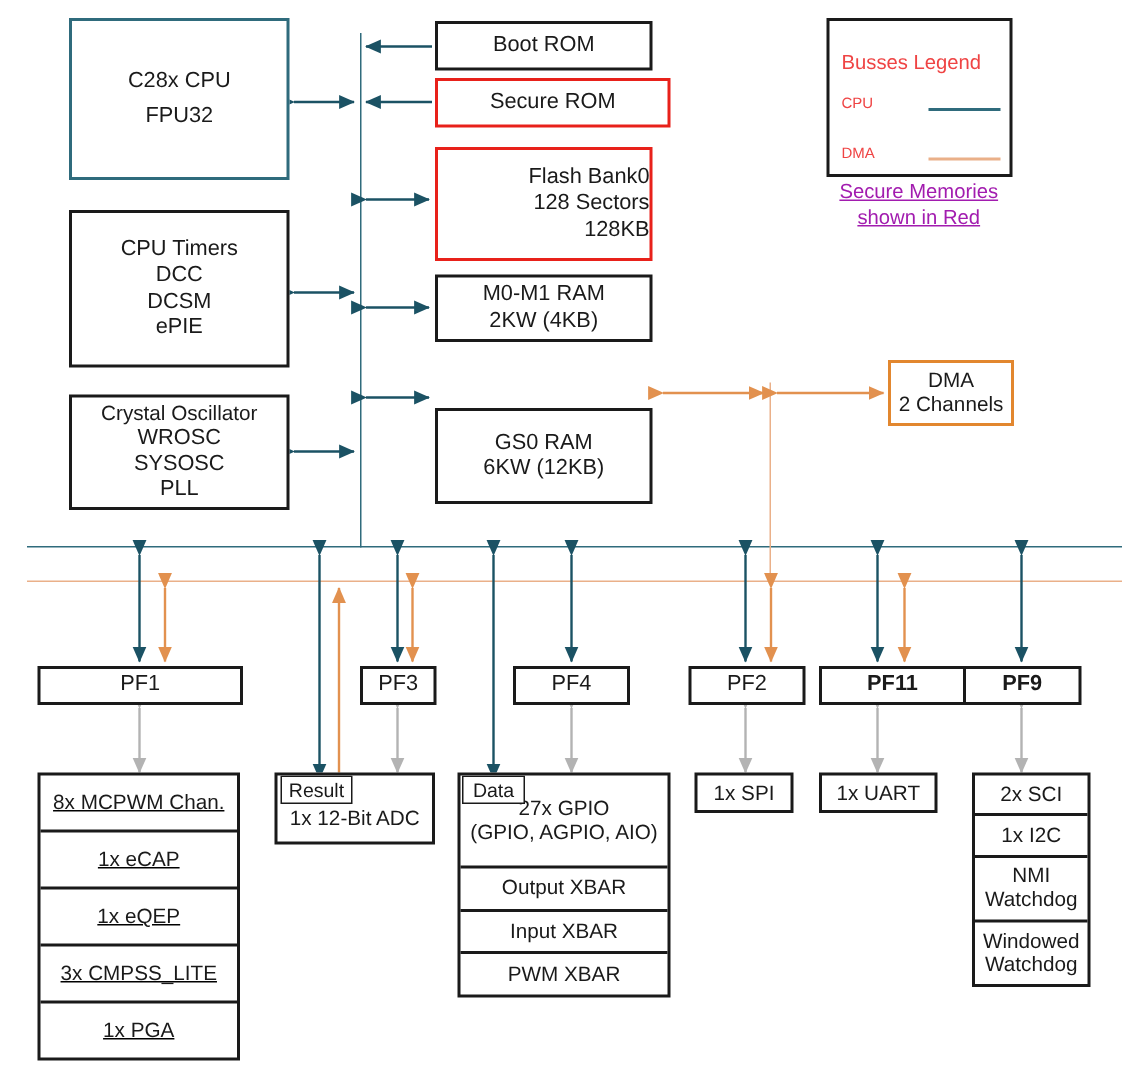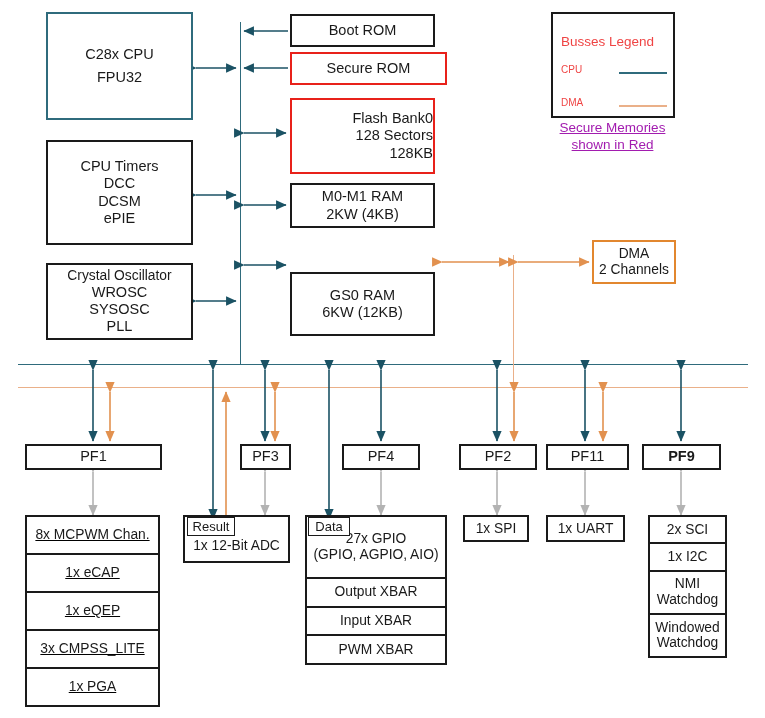--- a/index.html
+++ b/index.html
@@ -263,21 +263,21 @@
   </div>
   <div class="blk f15" style="left:240px; top:444px; width:51px; height:26px;">
     <span class="ln">PF3</span>
   </div>
   <div class="blk f15" style="left:342px; top:444px; width:78px; height:26px;">
     <span class="ln">PF4</span>
   </div>
   <div class="blk f15" style="left:459px; top:444px; width:78px; height:26px;">
     <span class="ln">PF2</span>
   </div>
-  <div class="blk f15" style="left:546px; top:444px; width:83px; height:26px;">
+  <div class="blk f15" style="left:546px; top:444px; width:98px; height:26px;font-weight:bold;">
     <span class="ln">PF11</span>
   </div>
   <div class="blk f15" style="left:642px; top:444px; width:79px; height:26px;font-weight:bold;">
     <span class="ln">PF9</span>
   </div>
 
   <div class="stack" style="left:25px; top:515px; width:135px; height:192px;text-decoration:underline;">
     <div class="row f14">8x MCPWM Chan.</div>
     <div class="row f14">1x eCAP</div>
     <div class="row f14">1x eQEP</div>

